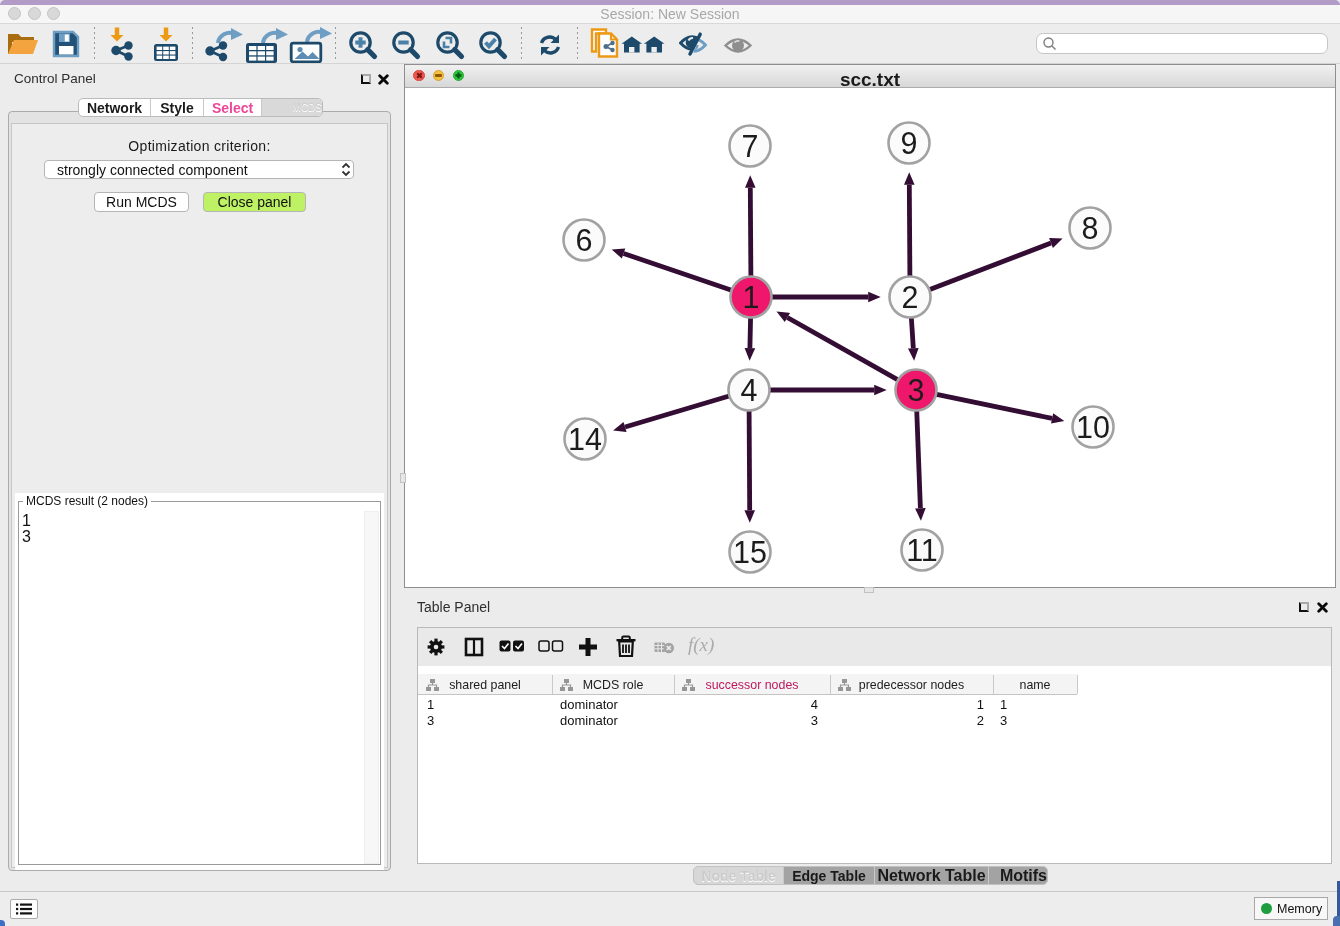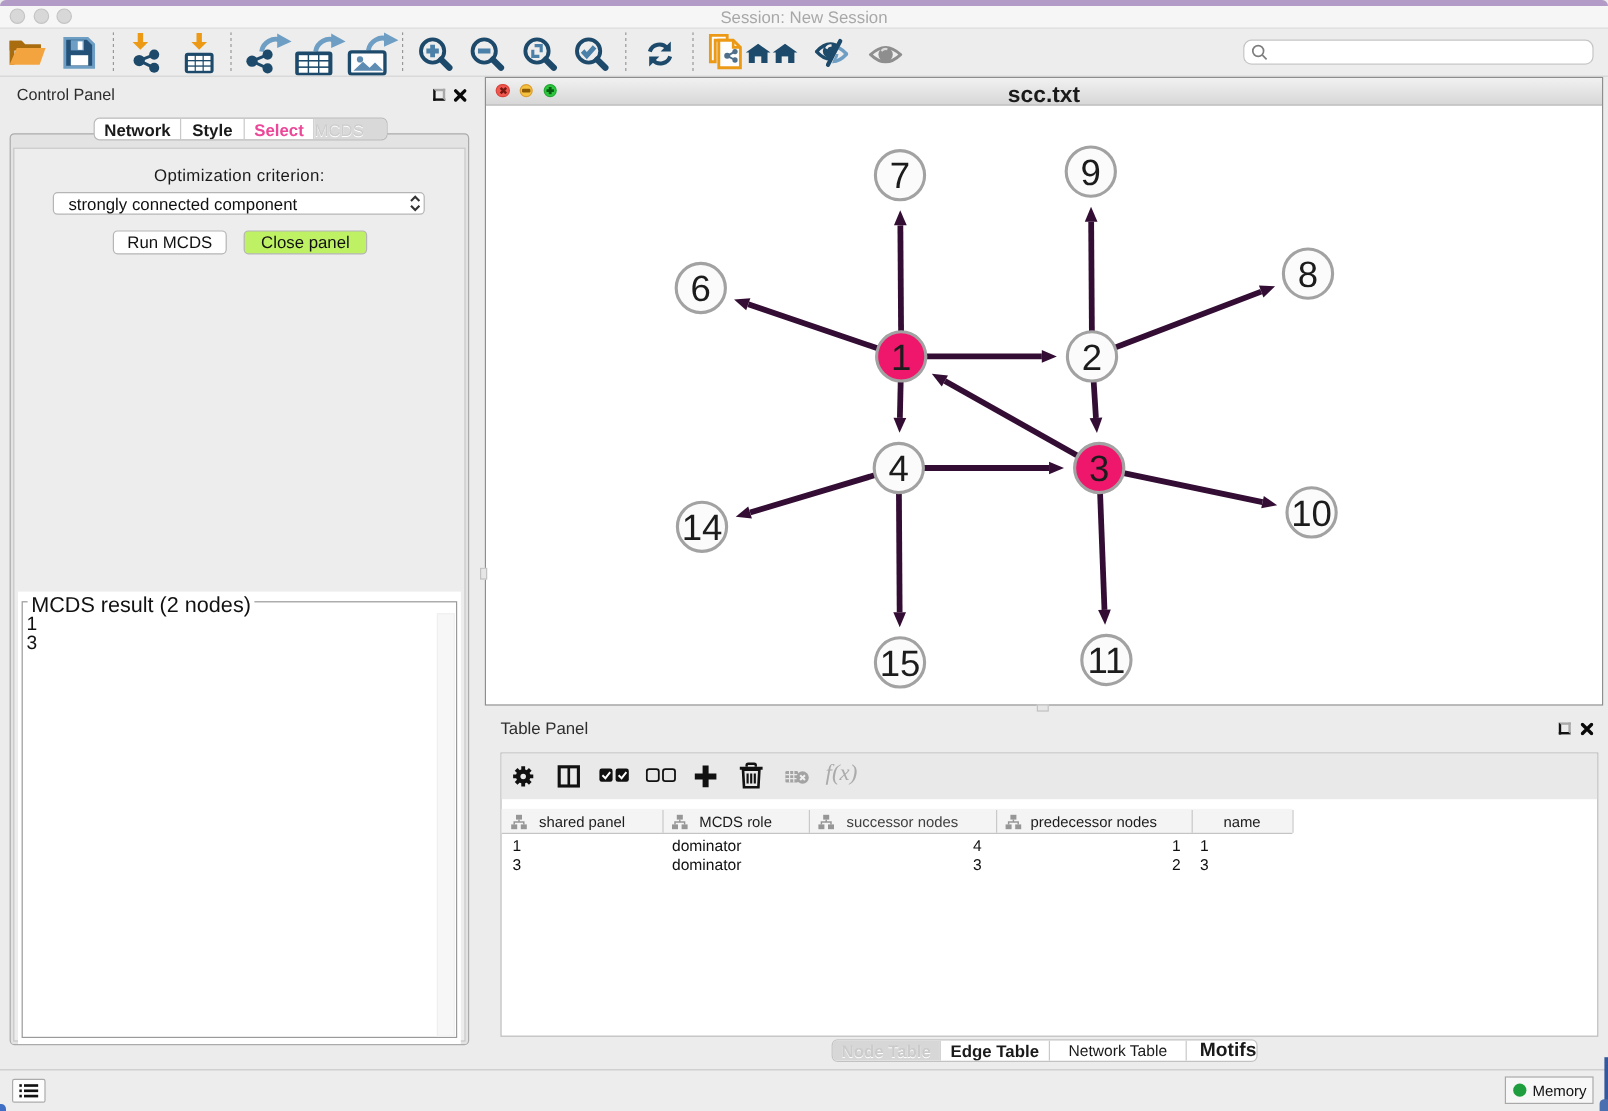--- a/index.html
+++ b/index.html
@@ -181,38 +181,38 @@
 <path d="M1.7 1.7 L9.3 9.3 M9.3 1.7 L1.7 9.3" stroke="#0A0A0A" stroke-width="2.8" stroke-linecap="round"></path>
   </svg>
 
 <div class="abs" style="left:8px;top:111px;width:383px;height:760px;background:#E3E3E3;border:1px solid #ABABAB;border-radius:4px"></div>
 <div class="abs" style="left:11px;top:123px;width:377px;height:745px;background:#EDEDED;border:1px solid #C6C6C6"></div>
 
 <div class="abs" style="left:78px;top:98px;width:245px;height:19px;background:#fff;border:1px solid #BBB;border-radius:5px;overflow:hidden;display:flex">
 <div style="width:72px;border-right:1px solid #C9C9C9;text-align:center;font-size:14px;font-weight:600;color:#1A1A1A;line-height:18px">Network</div>
 <div style="width:53px;border-right:1px solid #C9C9C9;text-align:center;font-size:14px;font-weight:600;color:#1A1A1A;line-height:18px">Style</div>
 <div style="width:58px;border-right:1px solid #C9C9C9;text-align:center;font-size:14px;font-weight:600;color:#ec4899;line-height:18px">Select</div>
-<div style="width:60px;background:#D9D9D9;text-align:left;font-size:14px;font-weight:400;color:#CDCDCD;text-shadow:0 1px 0 #fff;line-height:18px">MCDS</div>
+<div style="width:60px;background:#D9D9D9;text-align:right;font-size:10px;font-weight:400;color:#CDCDCD;text-shadow:0 1px 0 #fff;line-height:18px">MCDS</div>
 </div>
 
 <div class="abs" style="left:12px;top:138px;width:375px;text-align:center;font-size:14px;letter-spacing:0.3px;color:#1A1A1A">Optimization criterion:</div>
 
 <div class="abs" style="left:44px;top:160px;width:310px;height:19px;background:#fff;border:1px solid #B5B5B5;border-radius:4px"></div>
 <div class="abs" style="left:57px;top:162px;font-size:14px;color:#111">strongly connected component</div>
 <svg class="abs" style="left:340px;top:162px" width="12" height="15" viewBox="0 0 12 15">
 <path d="M2.5 5.5 L6 2 L9.5 5.5" fill="none" stroke="#333" stroke-width="1.8"></path>
 <path d="M2.5 9.5 L6 13 L9.5 9.5" fill="none" stroke="#333" stroke-width="1.8"></path>
 </svg>
 
 <div class="abs" style="left:94px;top:192px;width:95px;height:20px;background:#FEFEFE;border:1px solid #B5B5B5;border-radius:4px;text-align:center;font-size:14px;color:#111;line-height:19px">Run MCDS</div>
 <div class="abs" style="left:203px;top:192px;width:103px;height:20px;background:#bef264;border:1px solid #B5B5B5;border-radius:4px;text-align:center;font-size:14px;color:#111;line-height:19px">Close panel</div>
 
 <div class="abs" style="left:15px;top:493px;width:369px;height:377px;background:#fff"></div>
 <div class="abs" style="left:18px;top:501px;width:363px;height:364px;border:1px solid #9A9A9A"></div>
-<div class="abs" style="left:23px;top:494px;background:#fff;padding:0 3px;font-size:18px;color:#111">MCDS result (2 nodes)</div>
+<div class="abs" style="left:23px;top:494px;background:#fff;padding:0 3px;font-size:12px;color:#111">MCDS result (2 nodes)</div>
 <div class="abs" style="left:364px;top:511px;width:15px;height:353px;background:#F7F7F7;border:1px solid #EFEFEF"></div>
 <div class="abs" style="left:22px;top:512.5px;font-size:16px;color:#111;line-height:16.4px">1<br>3</div>
 
 <div class="abs" style="left:404px;top:64px;width:932px;height:524px;background:#fff;border:1px solid #8E8E8E"></div>
 <div class="abs" style="left:405px;top:65px;width:930px;height:23px;background:linear-gradient(#F1F1F1,#D7D7D7);border-bottom:1px solid #ABABAB"></div>
 <div class="abs" style="left:405px;top:69px;width:930px;text-align:center;font-size:19px;font-weight:600;color:#1A1A1A">scc.txt</div>
 <div class="abs" style="left:413px;top:69.5px;width:11.5px;height:11.5px;border-radius:50%;background:#F0574F;border:0.5px solid #D8453C"></div>
 <svg class="abs" style="left:415.5px;top:72px" width="7" height="7" viewBox="0 0 7 7">
     <path d="M1.2 1.2 L5.8 5.8 M5.8 1.2 L1.2 5.8" stroke="#771710" stroke-width="2.1"></path>
   </svg>
@@ -353,21 +353,21 @@
 <path d="M7.5 5 v2 M3.5 9 v-2 h8 v2" fill="none" stroke="#969696" stroke-width="1.2"></path>
   </svg>
 <div class="abs" style="left:552px;top:678px;width:122px;text-align:center;font-size:12.4px;color:#1C1C1C">MCDS role</div>
 <div class="abs" style="left:674px;top:675px;height:19px;border-left:1px solid #C9C9C9"></div>
 <svg class="abs" style="left:681px;top:678px" width="15" height="14" viewBox="0 0 15 14">
 <rect x="5" y="1" width="5" height="4" fill="#969696"></rect>
 <rect x="1" y="9" width="5" height="4" fill="#969696"></rect>
 <rect x="9" y="9" width="5" height="4" fill="#969696"></rect>
 <path d="M7.5 5 v2 M3.5 9 v-2 h8 v2" fill="none" stroke="#969696" stroke-width="1.2"></path>
   </svg>
-<div class="abs" style="left:674px;top:678px;width:156px;text-align:center;font-size:12.4px;color:#404040">successor nodes</div>
+<div class="abs" style="left:674px;top:678px;width:156px;text-align:center;font-size:12.4px;color:#be185d">successor nodes</div>
 <div class="abs" style="left:830px;top:675px;height:19px;border-left:1px solid #C9C9C9"></div>
 <svg class="abs" style="left:837px;top:678px" width="15" height="14" viewBox="0 0 15 14">
 <rect x="5" y="1" width="5" height="4" fill="#969696"></rect>
 <rect x="1" y="9" width="5" height="4" fill="#969696"></rect>
 <rect x="9" y="9" width="5" height="4" fill="#969696"></rect>
 <path d="M7.5 5 v2 M3.5 9 v-2 h8 v2" fill="none" stroke="#969696" stroke-width="1.2"></path>
   </svg>
 <div class="abs" style="left:830px;top:678px;width:163px;text-align:center;font-size:12.4px;color:#1C1C1C">predecessor nodes</div>
 <div class="abs" style="left:993px;top:675px;height:19px;border-left:1px solid #C9C9C9"></div>
 <div class="abs" style="left:993px;top:678px;width:84px;text-align:center;font-size:12.4px;color:#1C1C1C">name</div>
@@ -377,24 +377,24 @@
 <div class="abs" style="left:427px;top:713px;font-size:13px;color:#111">3</div>
 <div class="abs" style="left:560px;top:697px;font-size:13px;color:#111">dominator</div>
 <div class="abs" style="left:560px;top:713px;font-size:13px;color:#111">dominator</div>
 <div class="abs" style="left:740px;top:697px;width:78px;text-align:right;font-size:13px;color:#111">4</div>
 <div class="abs" style="left:740px;top:713px;width:78px;text-align:right;font-size:13px;color:#111">3</div>
 <div class="abs" style="left:905px;top:697px;width:79px;text-align:right;font-size:13px;color:#111">1</div>
 <div class="abs" style="left:905px;top:713px;width:79px;text-align:right;font-size:13px;color:#111">2</div>
 <div class="abs" style="left:1000px;top:697px;font-size:13px;color:#111">1</div>
 <div class="abs" style="left:1000px;top:713px;font-size:13px;color:#111">3</div>
 
-<div class="abs" style="left:693px;top:866px;width:355px;height:19px;background:#ffffff;border:1px solid #C2C2C2;border-radius:5px;overflow:hidden;display:flex">
+<div class="abs" style="left:693px;top:866px;width:355px;height:19px;background:#a3a3a3;border:1px solid #C2C2C2;border-radius:5px;overflow:hidden;display:flex">
 <div style="width:89px;background:#D7D7D7;text-align:center;font-size:14px;font-weight:600;color:#CBCBCB;text-shadow:0 1px 0 #fff;line-height:18px">Node Table</div>
 <div style="width:92px;border-right:1px solid #C9C9C9;border-left:1px solid #C9C9C9;text-align:center;font-size:14px;font-weight:600;color:#1A1A1A;line-height:18px">Edge Table</div>
-<div style="width:114px;border-right:1px solid #C9C9C9;text-align:center;font-size:13px;font-weight:400;color:#1A1A1A;line-height:18px">Network Table</div>
+<div style="width:114px;border-right:1px solid #C9C9C9;text-align:center;font-size:16px;font-weight:700;color:#1A1A1A;line-height:18px">Network Table</div>
 <div style="width:58px;text-align:right;font-size:16px;font-weight:600;color:#1A1A1A;line-height:18px">Motifs</div>
 </div>
 
 <div class="abs" style="left:0;top:891px;width:1340px;height:35px;background:#EDEDED;border-top:1px solid #C9C9C9"></div>
 <div class="abs" style="left:10px;top:899px;width:28px;height:20px;background:#FDFDFD;border:1px solid #ABABAB;border-radius:2px"></div>
 <svg class="abs" style="left:16px;top:903px" width="16" height="12" viewBox="0 0 16 12">
 <g fill="#111">
       <rect x="0" y="0.5" width="2.2" height="2.2"></rect>
       <rect x="0" y="4.9" width="2.2" height="2.2"></rect>
       <rect x="0" y="9.3" width="2.2" height="2.2"></rect>

